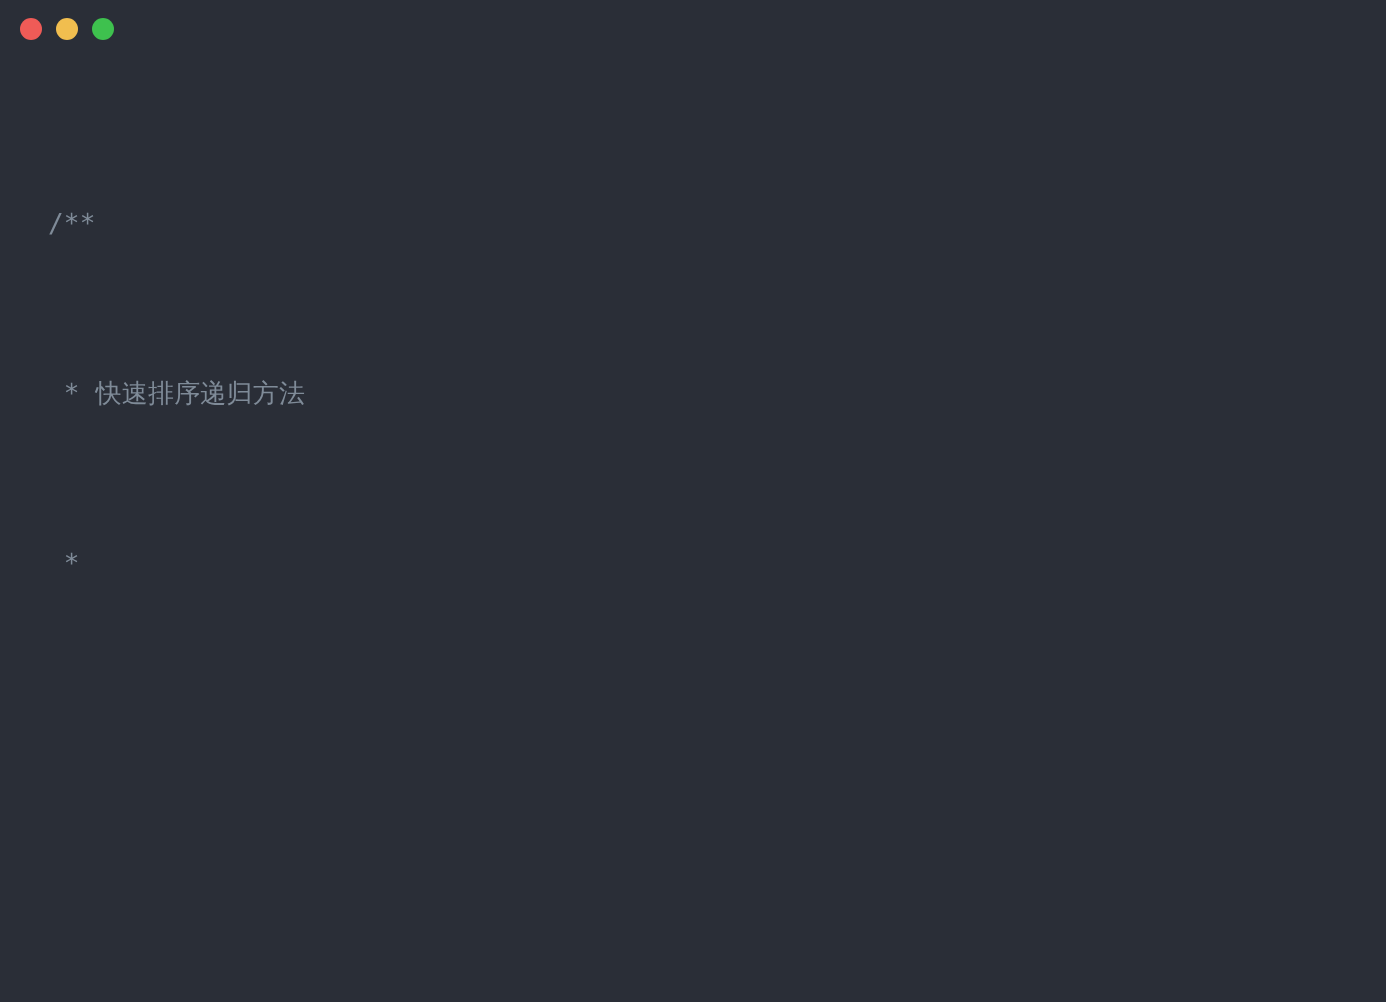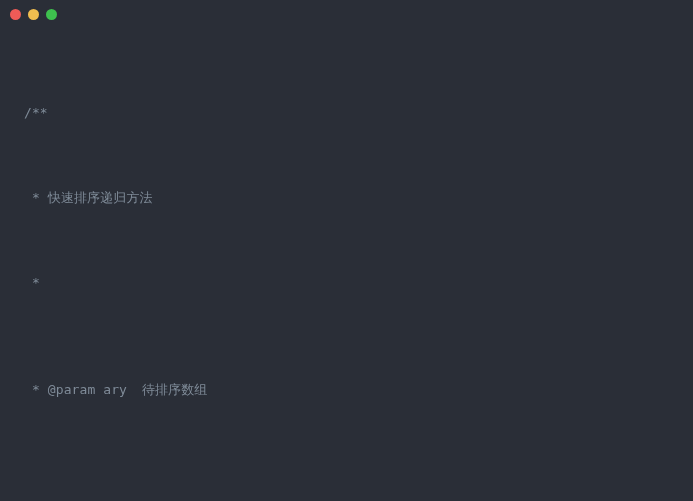--- a/index.html
+++ b/index.html
@@ -46,21 +46,21 @@
     color: #abb2bf;
     letter-spacing: 0.1px;
   }
   .line {
     height: 21.3px;
     padding-left: 24px;
     white-space: pre;
   }
   
   .cmt   { color: #7f8b98; }
-  .cn    { font-family: Liberation Sans, sans-serif; }
+  .cn    { font-family: Liberation Mono, monospace; }
 </style>
 </head>
 <body>
 
 <div class="window">
 
   <div class="titlebar">
     <span class="dot dot-close"></span>
     <span class="dot dot-min"></span>
     <span class="dot dot-max"></span>
@@ -68,21 +68,20 @@
 
   <div class="code">
 
     <div class="line"><span class="cmt">/**</span></div>
 
     <div class="line"><span class="cmt"> * </span><span class="cmt cn">快速排序递归方法</span></div>
 
     <div class="line"><span class="cmt"> *</span></div>
 
 
-    <div class="line"><span class="cmt"> * </span><span class="cmt">@param ary</span><span class="cmt cn">    待排序数组</span></div>
 
     
 
     
 
     
 
     
 
     

